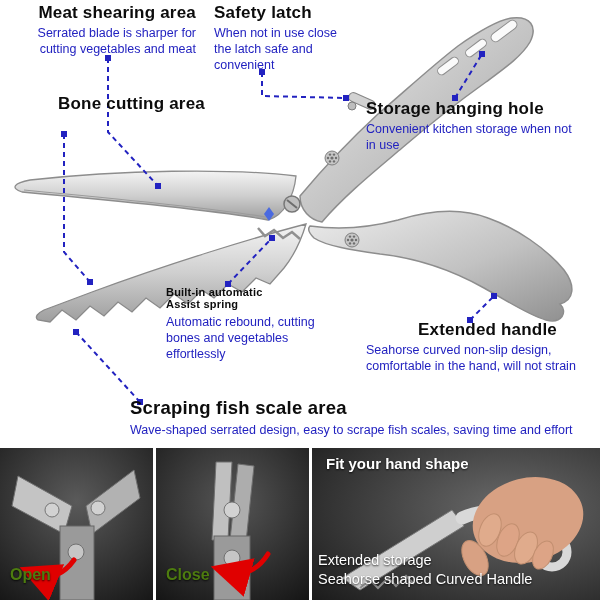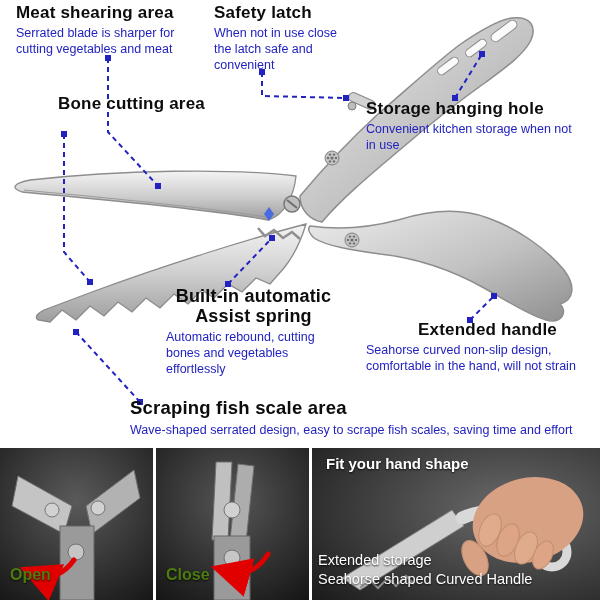--- a/index.html
+++ b/index.html
@@ -9,26 +9,26 @@
   }
   svg{display:block;}
   .callout{position:absolute;z-index:5;}
   .callout .title{
     font-weight:bold;color:#0c0c0c;font-size:17px;line-height:1.12;
     white-space:pre-line;letter-spacing:.2px;
   }
   .callout .desc{
     color:#2222c0;font-size:12.5px;line-height:1.28;margin-top:3px;
   }
-  .c-meat{left:16px;top:3px;width:180px;}
+  .c-meat{left:16px;top:3px;width:180px;text-align:right;}
   .c-safety{left:214px;top:3px;width:140px;}
   .c-bone{left:58px;top:94px;width:205px;}
   .c-storage{left:366px;top:99px;width:214px;}
   .c-spring{left:166px;top:286px;width:175px;}
-  .c-spring .title{font-size:18px;text-align:center;}
+  .c-spring .title{font-size:11px;}
   .c-handle{left:366px;top:320px;width:218px;}
   .c-handle .title{padding-left:52px;}
   .c-fish{left:130px;top:398px;width:455px;}
   .c-fish .title{font-size:18.5px;}
   .panel-label{
     position:absolute;z-index:6;color:#4d7c0f;font-weight:bold;
     font-size:16px;text-shadow:0 1px 2px rgba(0,0,0,.8);
   }
   .fit-text{
     position:absolute;z-index:6;color:#ffffff;font-size:15px;font-weight:600;

